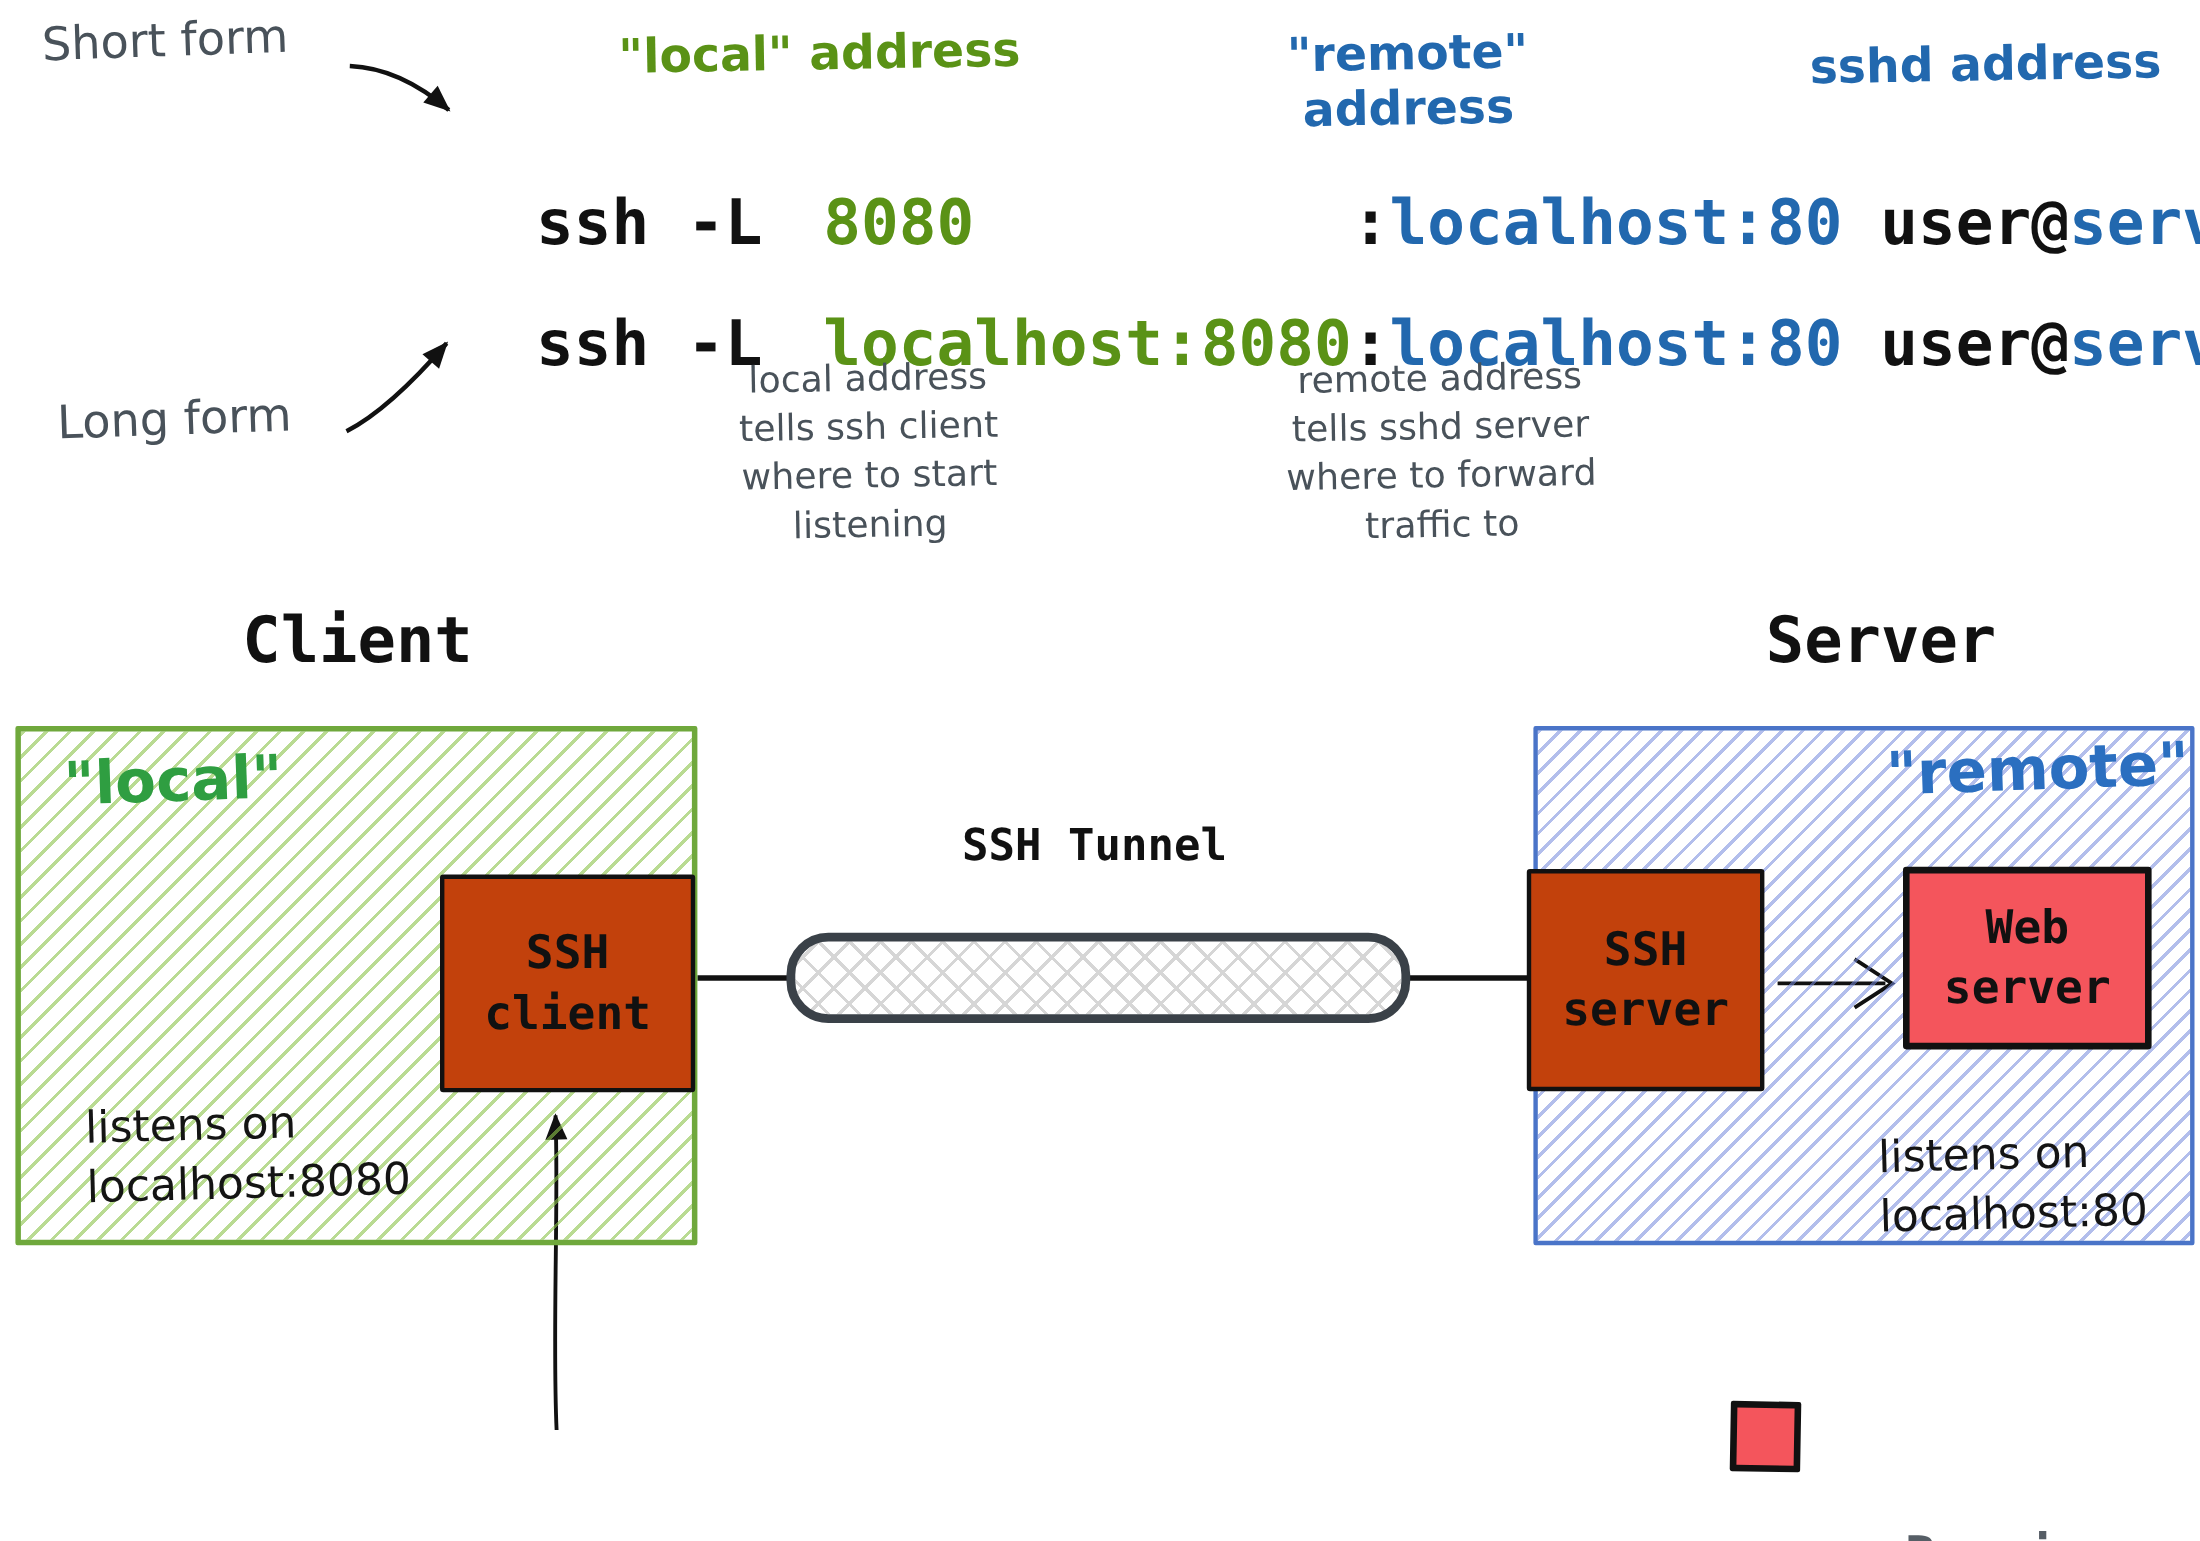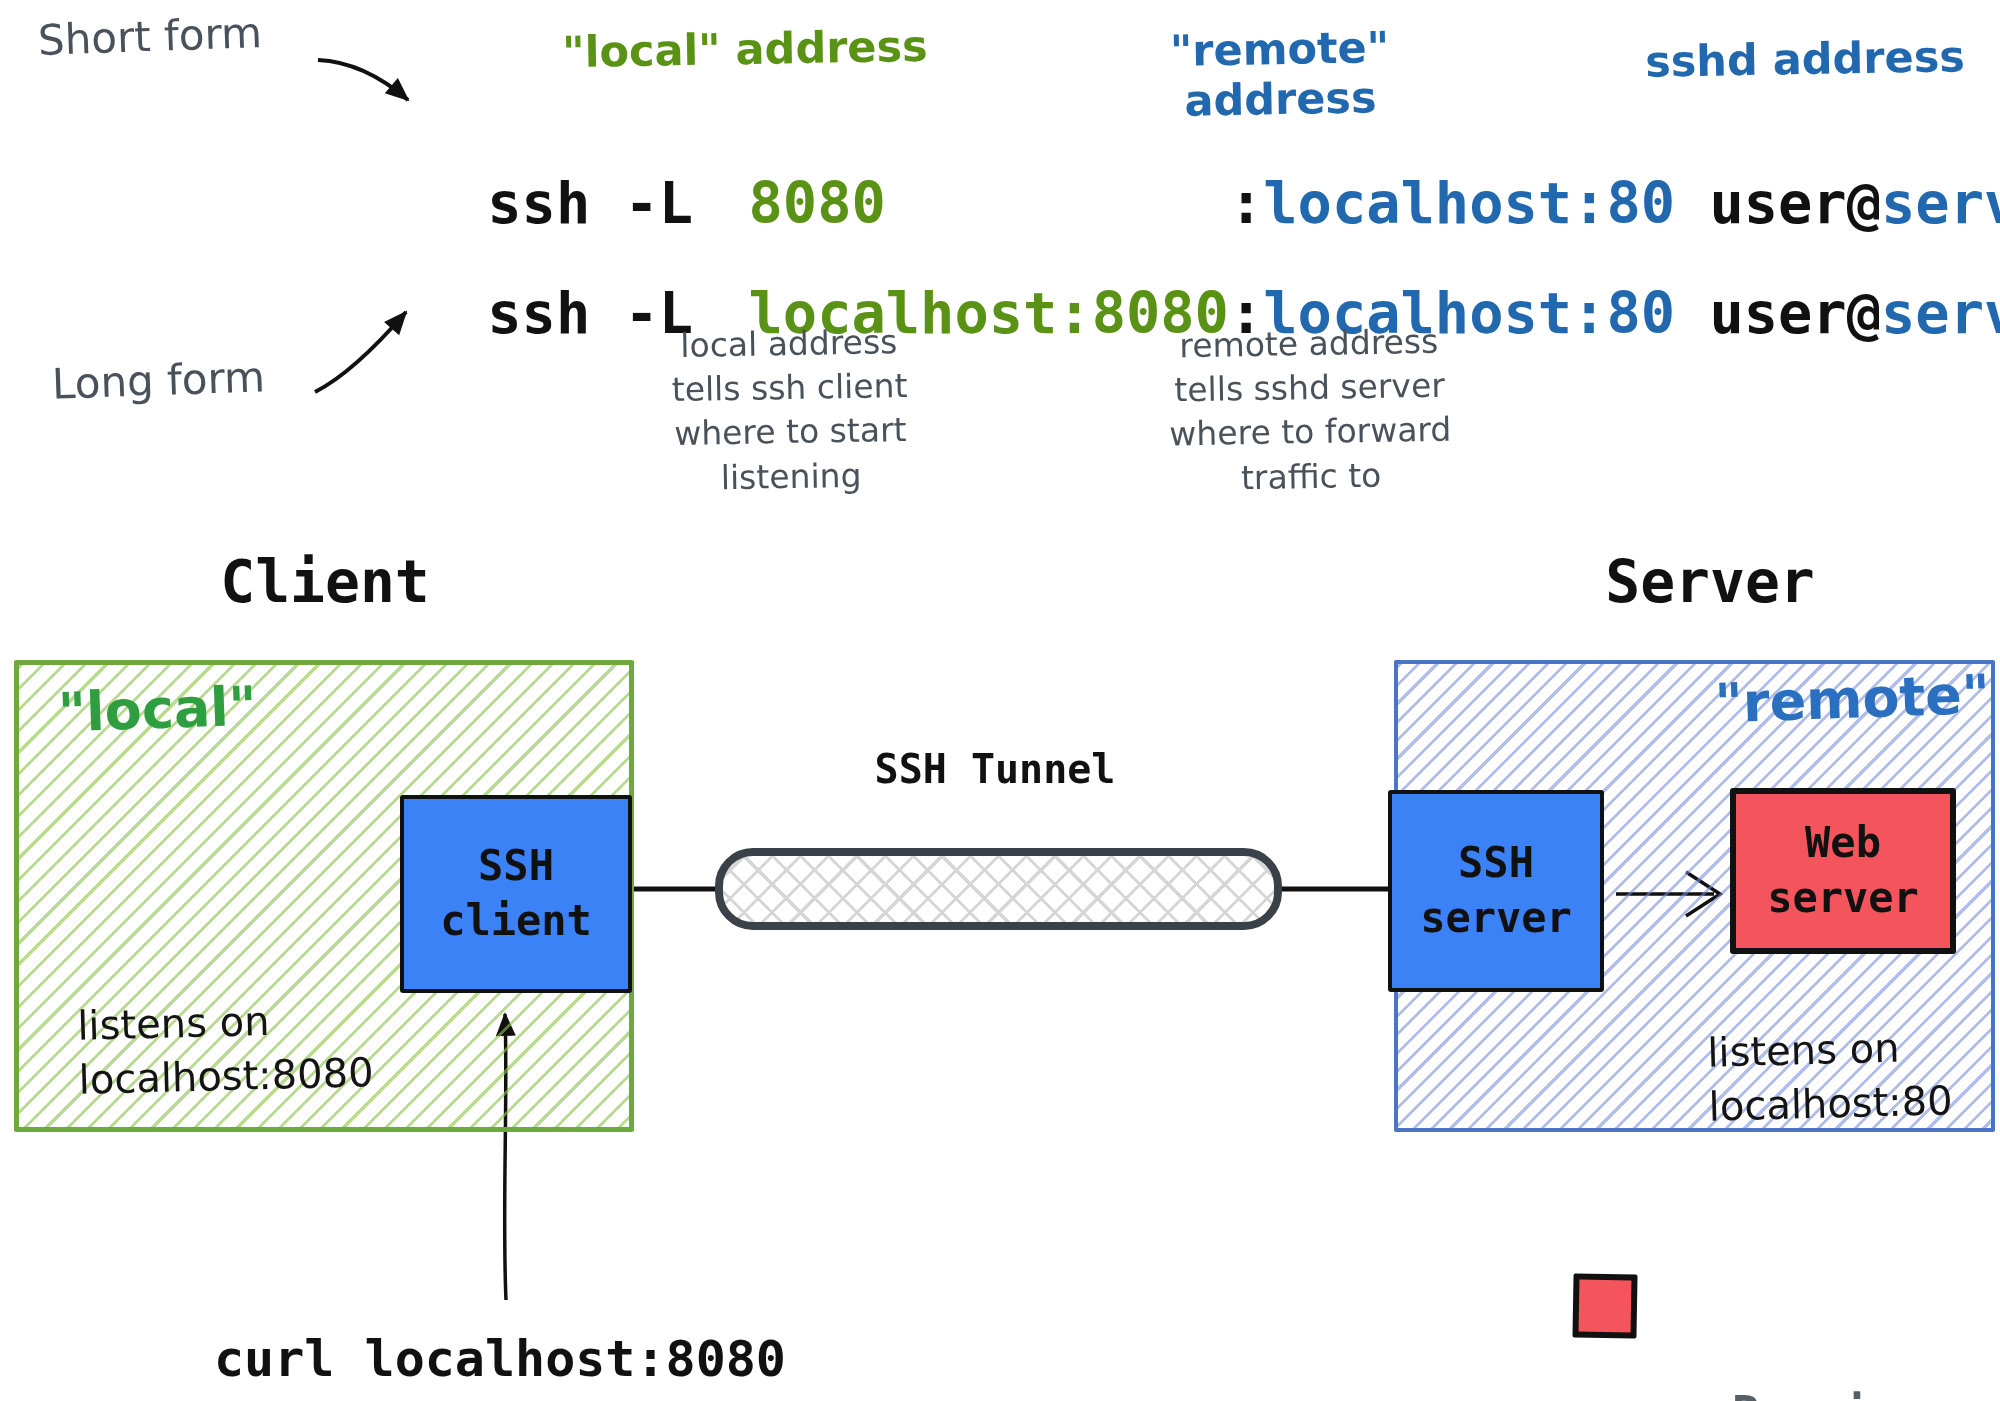--- a/index.html
+++ b/index.html
@@ -67,21 +67,21 @@
   }
   .zone-title{top:548px;width:420px;text-align:center;font-size:58px;font-weight:700;}
   .zone-title.client{left:115px;}
   .zone-title.server{left:1500px;}
   .zone-label{font-size:54px;font-weight:700;transform:rotate(-2deg);}
   .zone-label.local{left:58px;top:678px;color:var(--green-label);}
   .zone-label.remote{left:1690px;top:668px;width:300px;text-align:right;color:var(--blue-label);}
 
   
   .node{
-    background:#3b82f6;border:4px solid var(--ink);border-radius:3px;
+    background:#c2410c;border:4px solid var(--ink);border-radius:3px;
     display:flex;flex-direction:column;align-items:center;justify-content:center;
     text-align:center;font-size:42px;font-weight:600;line-height:1.3;
   }
   .node.ssh-client{left:400px;top:795px;width:232px;height:198px;}
   .node.ssh-server{left:1388px;top:790px;width:216px;height:202px;}
   .node.web-server{left:1730px;top:788px;width:226px;height:166px;border-width:6px;background:var(--red);}
 
   
   .tunnel{
     left:715px;top:848px;width:567px;height:82px;
@@ -186,21 +186,20 @@
   </div>
   <div class="abs mono node web-server">
     <div>Web</div>
     <div>server</div>
   </div>
   <div class="abs hand note server-note">
     <div>listens on</div>
     <div>localhost:80</div>
   </div>
 
-  <div class="abs mono curl">curl localhost:8080</div>
 
   <div class="abs legend-swatch"></div>
   <div class="abs mono legend-text">
     <div>- Precious</div>
     
   </div>
 
 </div>
 
 </body></html>

